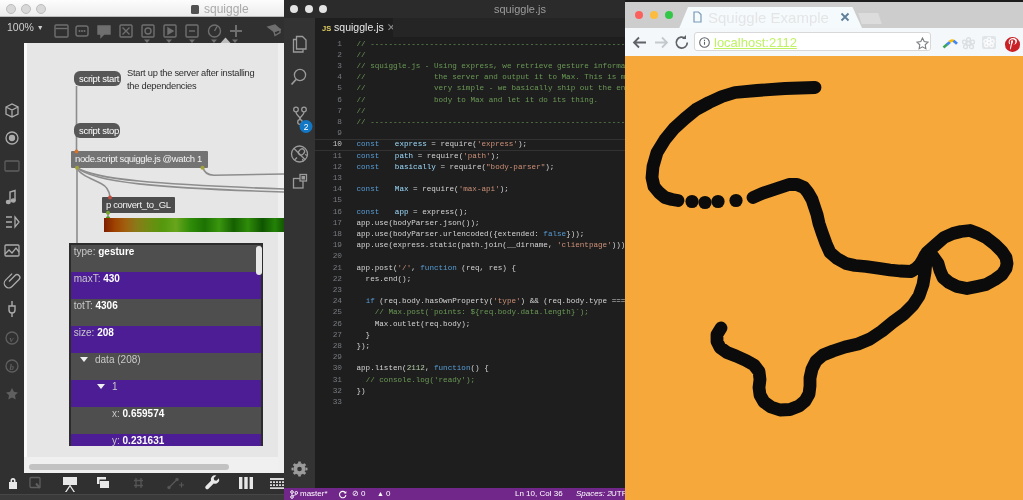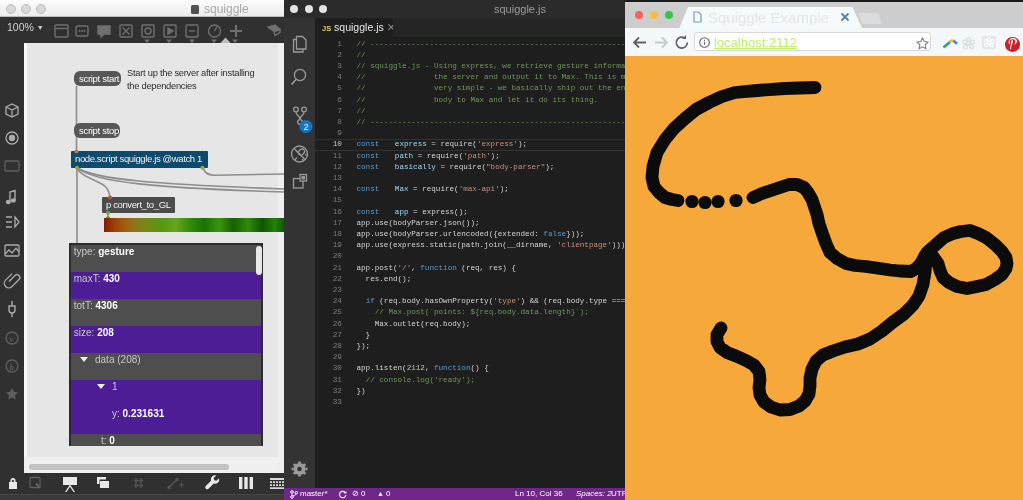--- a/index.html
+++ b/index.html
@@ -9,21 +9,21 @@
 #max{left:0;top:0;width:284px;height:500px;background:#303030;}
 #max-title{left:0;top:0;width:284px;height:17px;background:linear-gradient(#fdfdfd,#ececec);border-bottom:1px solid #bcbcbc;box-sizing:border-box;}
 .tl{border-radius:50%;}
 #max-tb{left:0;top:17px;width:284px;height:26px;background:#303030;}
 #max-side{left:0;top:43px;width:24px;height:430px;background:#303030;}
 #max-canvas{left:24px;top:43px;width:260px;height:430px;background:#e6e6e6;}
 #max-canvas-strip{left:24px;top:43px;width:3px;height:430px;background:#fafafa;}
 #max-bot{left:0;top:473px;width:284px;height:21px;background:#303030;}
 #max-foot{left:0;top:494px;width:284px;height:6px;background:#3a3a3a;border-top:1px solid #474747;box-sizing:border-box;}
 .msgbox{background:#575757;border-radius:6px;color:#fff;font-size:9.5px;letter-spacing:-0.3px;line-height:15px;padding:0 5px;white-space:nowrap;box-sizing:border-box;}
-.objbox{background:#0c4a6e;color:#f2f2f2;font-size:9.5px;letter-spacing:-0.38px;line-height:16px;padding:0 4px;white-space:nowrap;border-radius:1px;box-sizing:border-box;overflow:hidden;}
+.objbox{background:#737373;color:#f2f2f2;font-size:9.5px;letter-spacing:-0.38px;line-height:16px;padding:0 4px;white-space:nowrap;border-radius:1px;box-sizing:border-box;overflow:hidden;}
 #dict{left:69px;top:243px;width:194px;height:203px;background:#2c2c2c;overflow:hidden;}
 .drow{position:relative;height:27px;margin:0 2px;font-size:10px;line-height:14.85px;color:#c9c9c9;white-space:nowrap;}
 .drow b{color:#fff;font-weight:bold;}
 .dl{background:#4e4e4e;}
 .dd{background:#4c1d95;}
 .tri{display:inline-block;width:0;height:0;border-left:4px solid transparent;border-right:4px solid transparent;border-top:5px solid #efefef;vertical-align:1px;margin-right:7px;}
 
 #vsc{left:284px;top:0;width:341px;height:500px;background:#1e1e1e;}
 #vsc-title{left:284px;top:0;width:341px;height:18px;background:#2b2b2b;}
 #vsc-act{left:284px;top:18px;width:31px;height:470px;background:#333333;}
@@ -148,20 +148,21 @@
 </svg>
 <div class="abs" style="left:104px;top:217.5px;width:180px;height:14px;background:linear-gradient(90deg,#7e1e00 0%,#9e4300 6%,#a06010 12%,#8a7a18 18%,#6f8c12 25%,#54990e 33%,#68a51c 40%,#2f8c08 48%,#1d7202 56%,#3a960e 64%,#156001 72%,#2f8c09 80%,#0f5500 88%,#238207 95%,#135701 100%);"></div>
 <div class="abs" id="dict">
  <div style="height:1px"></div>
  <div class="drow dl" style="margin-top:1px;">&nbsp;type: <b>gesture</b></div>
  <div class="drow dd">&nbsp;maxT: <b>430</b></div>
  <div class="drow dl">&nbsp;totT: <b>4306</b></div>
  <div class="drow dd">&nbsp;size: <b>208</b></div>
  <div class="drow dl"><span style="margin-left:9px"><span class="tri"></span>data (208)</span></div>
  <div class="drow dd"><span style="margin-left:26px"><span class="tri"></span>1</span></div>
+ <div class="drow dl"><span style="margin-left:41px">x: <b>0.659574</b></span></div>
  <div class="drow dd"><span style="margin-left:41px">y: <b>0.231631</b></span></div>
  <div class="drow dl"><span style="margin-left:30px">t: <b>0</b></span></div>
  <div class="drow dd"><span style="margin-left:26px"><span class="tri"></span>2</span></div>
  <div class="drow dd"><span style="margin-left:41px">y: <b>0.231631</b></span></div>
  <div class="drow dl"><span style="margin-left:41px">t: <b>55</b></span></div>
  <div class="drow dd"><span style="margin-left:26px"><span class="tri"></span>3</span></div>
 </div>
 <div class="abs" style="left:255.5px;top:246px;width:6px;height:29px;background:#e8e8e8;border-radius:3px;"></div>
 
 <div class="abs" style="left:29px;top:463.5px;width:200px;height:6.5px;background:#c2c2c2;border-radius:3.5px;"></div>

